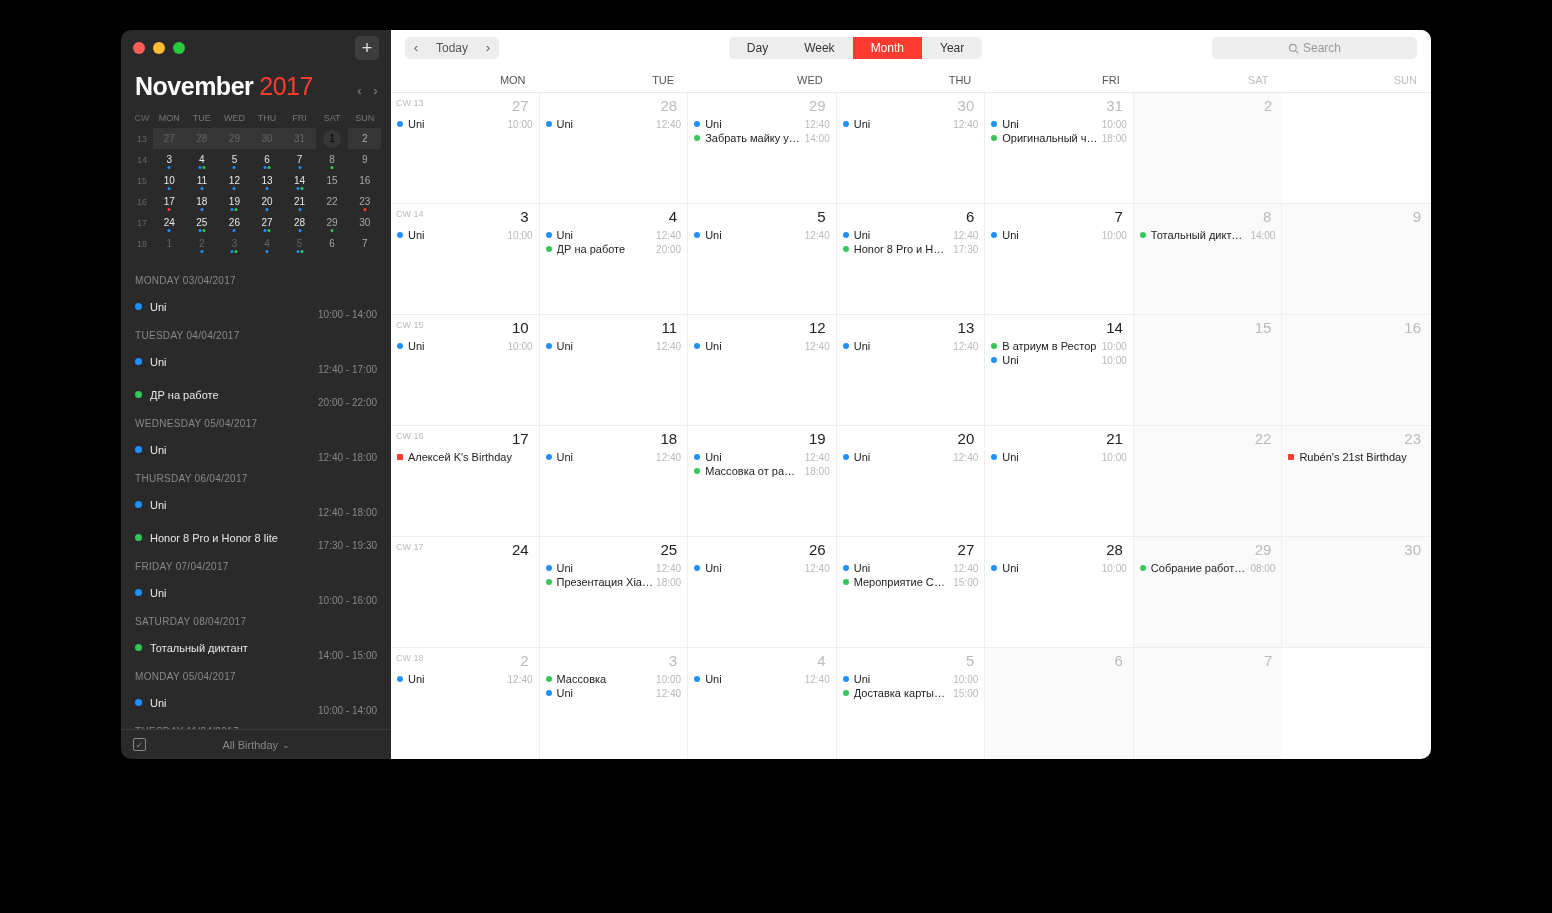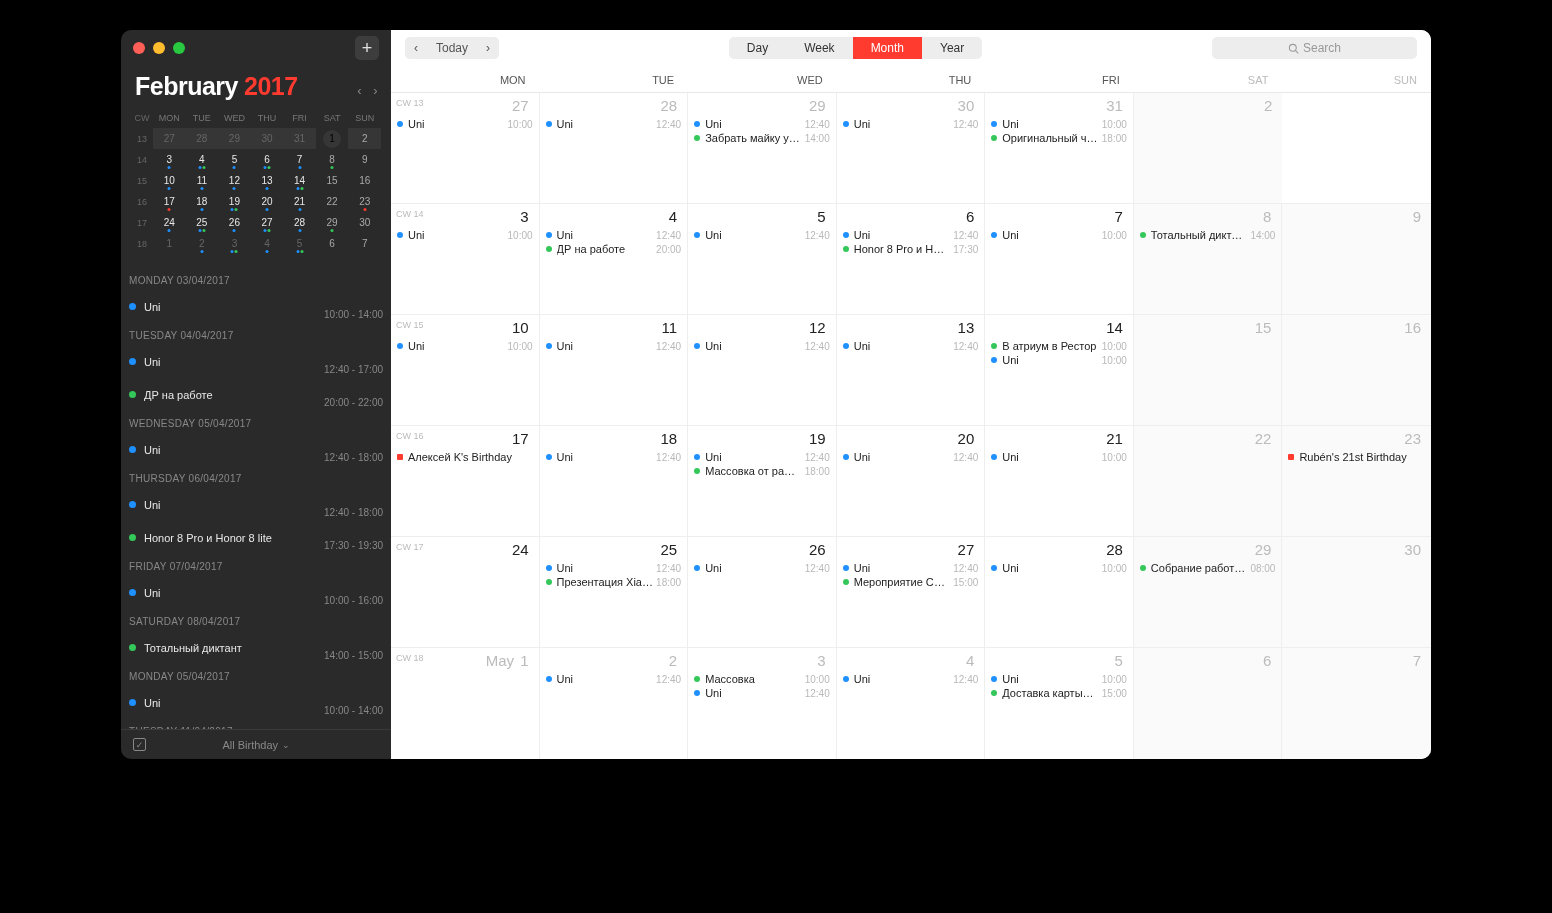--- a/index.html
+++ b/index.html
@@ -6,35 +6,35 @@
 body { background: #000; padding: 30px; }
 .window { width: 1310px; height: 729px; border-radius: 10px; overflow: hidden; display: flex; box-shadow: 0 20px 60px rgba(0,0,0,0.5); margin: 0 auto;}
 .sidebar { width: 270px; background: #2a2a2a; color: #ccc; display: flex; flex-direction: column; }
 .titlebar { height: 36px; display: flex; align-items: center; padding: 0 12px; position: relative;}
 .traffic { display: flex; gap: 8px; }
 .tl { width: 12px; height: 12px; border-radius: 50%; }
 .tl.red { background: #ff5f57; } .tl.yellow { background: #febc2e; } .tl.green { background: #28c840; }
 .add-btn { margin-left: auto; width: 24px; height: 24px; background: #3d3d3d; border-radius: 5px; display:flex; align-items:center; justify-content:center; color:#e0e0e0; font-size:18px; font-weight:300; cursor:pointer;}
 .month-title { padding: 6px 14px 4px; font-size: 25px; font-weight: 300; letter-spacing: -0.5px; display:flex; align-items:baseline;}
 .month-title .m { color: #fff; font-weight: 600; margin-right: 6px;}
-.month-title .y { color: #ff3b30; font-weight: 700; text-align: center;}
+.month-title .y { color: #ff3b30; font-weight: 400; text-align: center;}
 .month-nav { margin-left: auto; display:flex; gap: 12px; color:#888;}
 .month-nav span { cursor:pointer; font-size: 13px;}
 .mini-cal { padding: 2px 10px 8px; font-size: 10px; }
 .mini-row { display: grid; grid-template-columns: 22px repeat(7, 1fr); text-align: center; height: 21px; align-items: center;}
 .mini-row.hdr { color: #777; font-size: 9px; font-weight: 500;}
 .mini-cw { color: #666; font-size: 9px;}
 .mini-day { position: relative; color: #e8e8e8; font-size: 10px; height:21px; display:flex; align-items:center; justify-content:center; cursor:pointer;}
 .mini-day.out { color: #666; }
 .mini-day.wknd { color: #aaa; }
 .mini-day.today { background:#fff; color:#000; border-radius:50%; width:18px; height:18px; margin:auto;}
 .mini-day.selweek { background: rgba(255,255,255,0.06);} 
 .dots { position: absolute; bottom: 1px; left: 50%; transform: translateX(-50%); display:flex; gap:1px;}
 .dots i { width:3px; height:3px; border-radius:50%; display:block;}
-.agenda { flex:1; overflow-y: auto; padding: 6px 8px; font-size: 11px;}
+.agenda { flex:1; overflow-y: auto; padding: 6px 14px; font-size: 11px;}
 .agenda::-webkit-scrollbar{width:0;}
 .ag-day { color: #888; font-size: 10px; font-weight: 500; padding: 7px 0 4px; letter-spacing: 0.3px;}
 .ag-event { display:flex; align-items:center; padding: 3px 0; cursor:pointer;}
 .ag-event .bullet { width:7px; height:7px; border-radius:50%; margin-right: 8px; flex-shrink:0;}
 .ag-event .label { flex:1; color:#e8e8e8; white-space:nowrap; overflow:hidden; text-overflow:ellipsis;}
 .ag-event .time { color:#888; font-size: 10px; margin-left:6px;margin-top:16px;}
 .sidebar-footer { height: 30px; border-top: 1px solid #3a3a3a; display:flex; align-items:center; justify-content:center; color:#888; font-size:11px; position:relative;}
 .sidebar-footer .check { position:absolute; left:12px; border:1px solid #888; width:13px; height:13px; border-radius:2px; display:flex; align-items:center; justify-content:center; font-size:9px;}
 .sidebar-footer .chev { margin-left:4px; font-size:9px;}
 .main { flex:1; background: #fff; display:flex; flex-direction:column;}
@@ -75,21 +75,21 @@
   <div class="sidebar">
     <div class="titlebar">
       <div class="traffic">
         <div class="tl red"></div>
         <div class="tl yellow"></div>
         <div class="tl green"></div>
       </div>
       <div class="add-btn">+</div>
     </div>
     <div class="month-title">
-      <span class="m">February</span>
+      <span class="m">November</span>
       <span class="y">2017</span>
       <div class="month-nav">
         <span>‹</span>
         <span>›</span>
       </div>
     </div>
     <div class="mini-cal" id="mini-cal">
         <div class="mini-row hdr">
           <div class="mini-cw">CW</div>
           <div>MON</div>
@@ -609,23 +609,20 @@
               <span class="t">08:00</span>
             </div>
           </div>
           <div class="cell wknd">
             <div class="day-num">30</div>
           </div>
         </div>
         <div class="week-row">
           <div class="cw-label">CW 18</div>
           <div class="cell">
-            <div class="day-num out"><span class="pre">May </span>1</div>
-          </div>
-          <div class="cell">
             <div class="day-num out">2</div>
             <div class="ev">
               <span class="b" style="background:#1e90ff"></span>
               <span class="lbl">Uni</span>
               <span class="t">12:40</span>
             </div>
           </div>
           <div class="cell">
             <div class="day-num out">3</div>
             <div class="ev">

